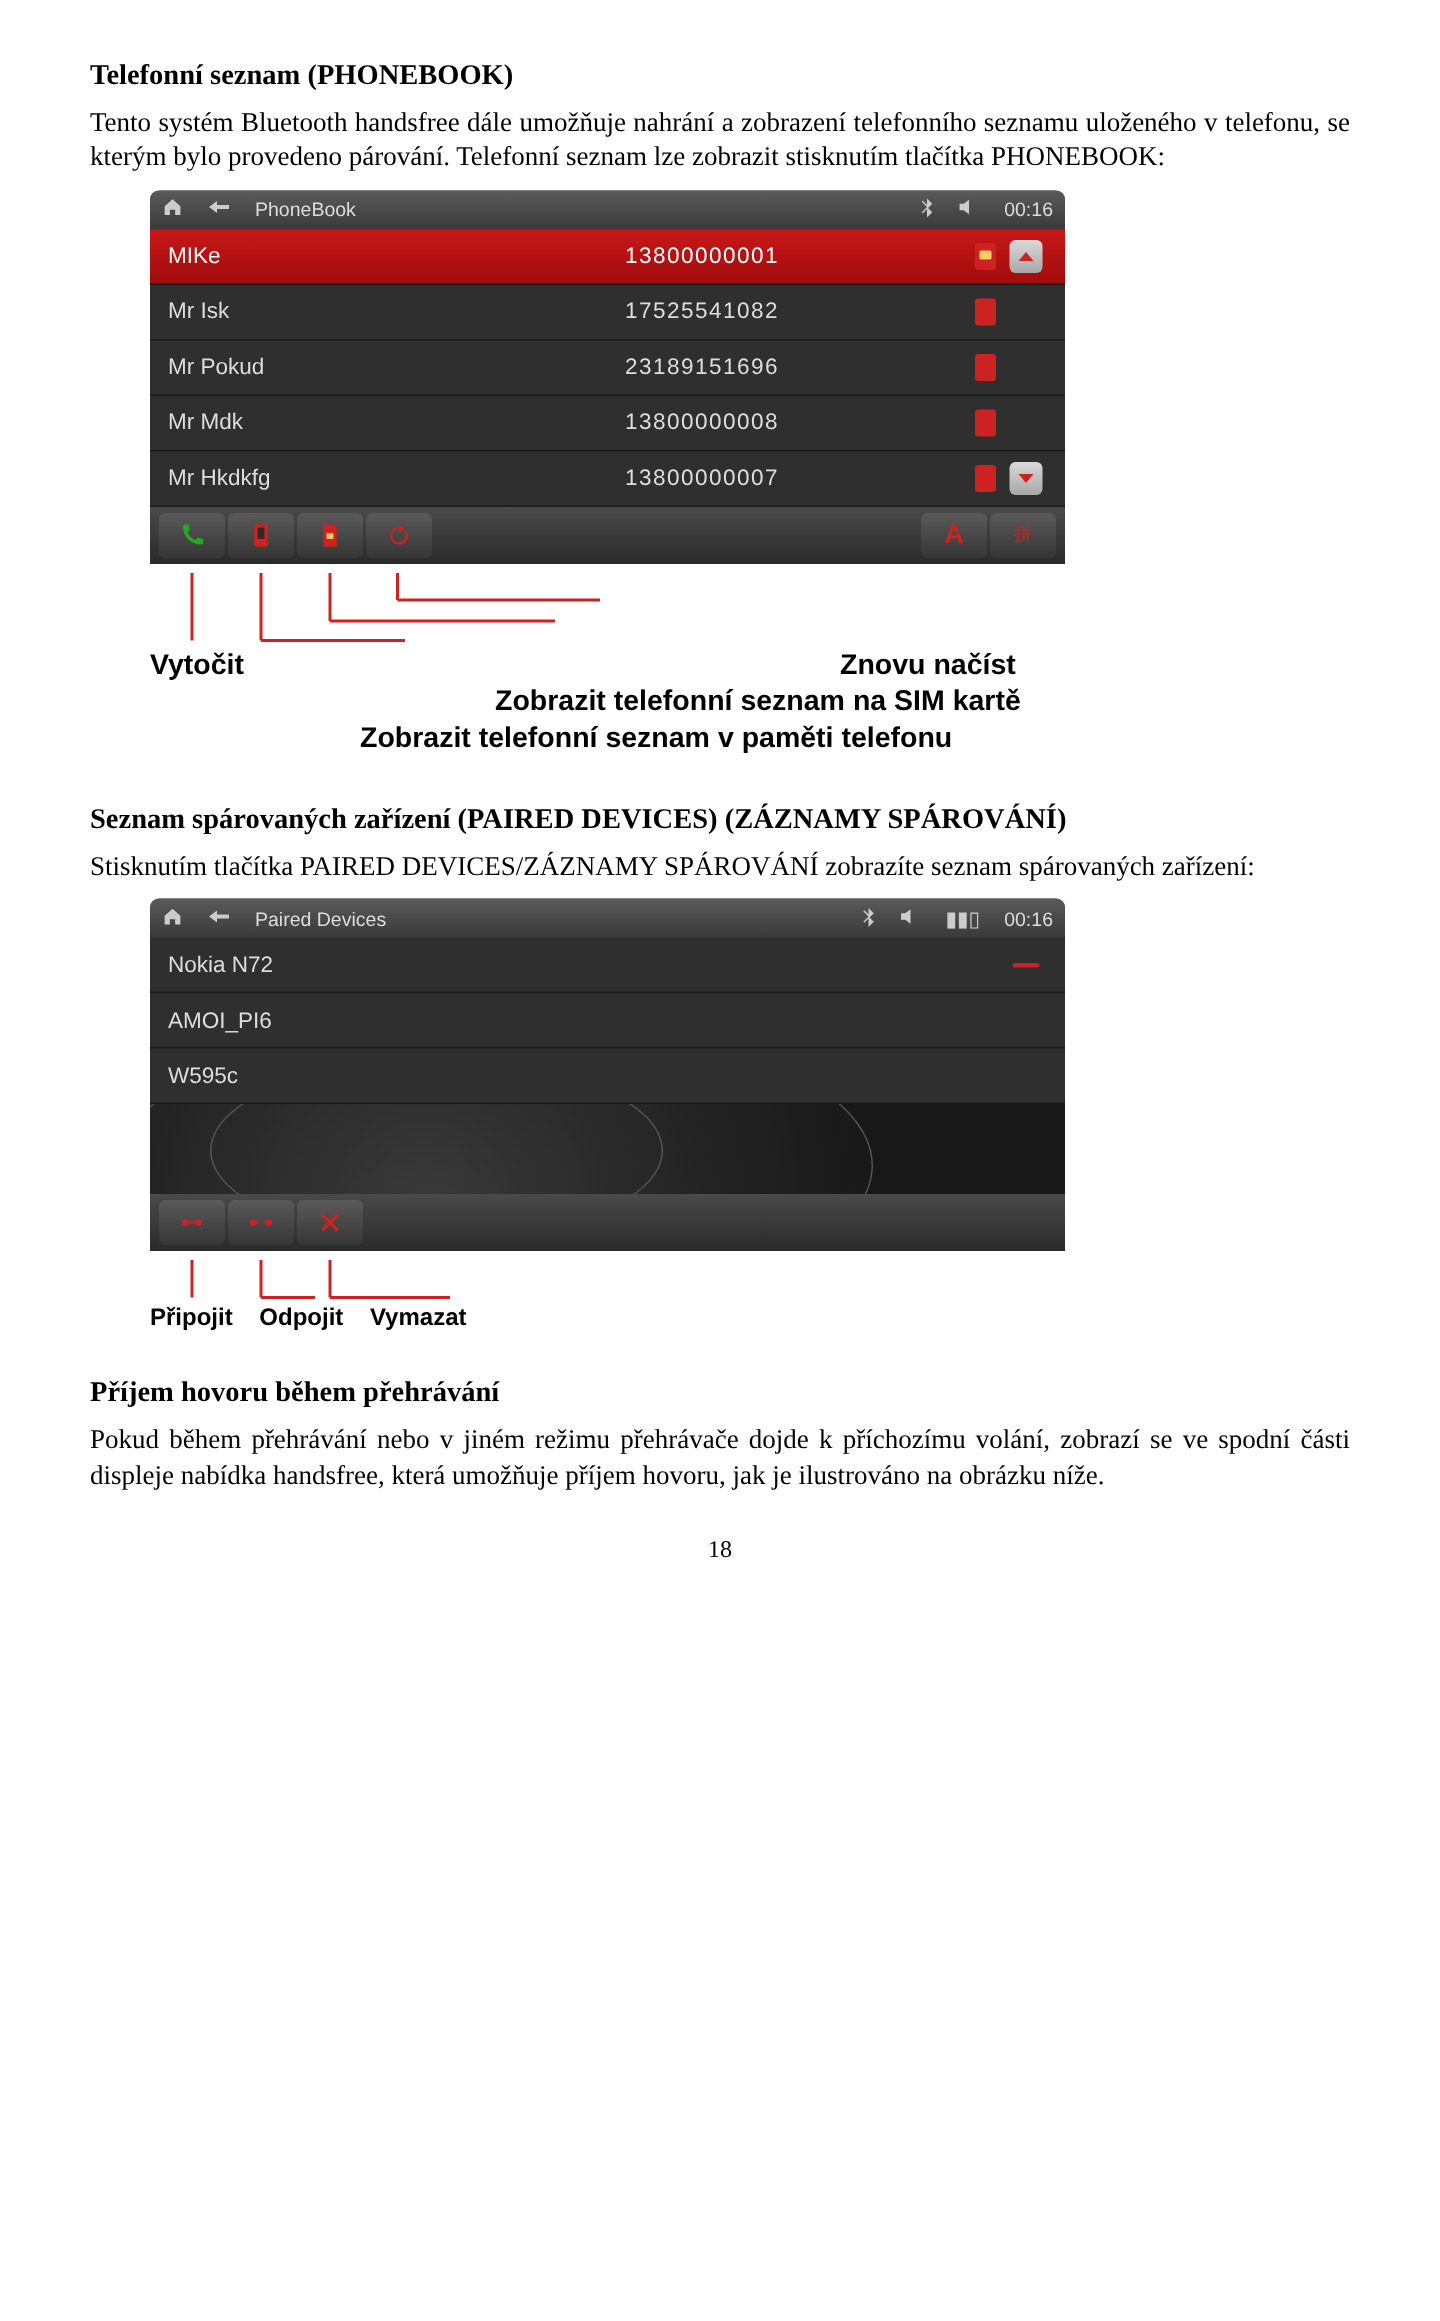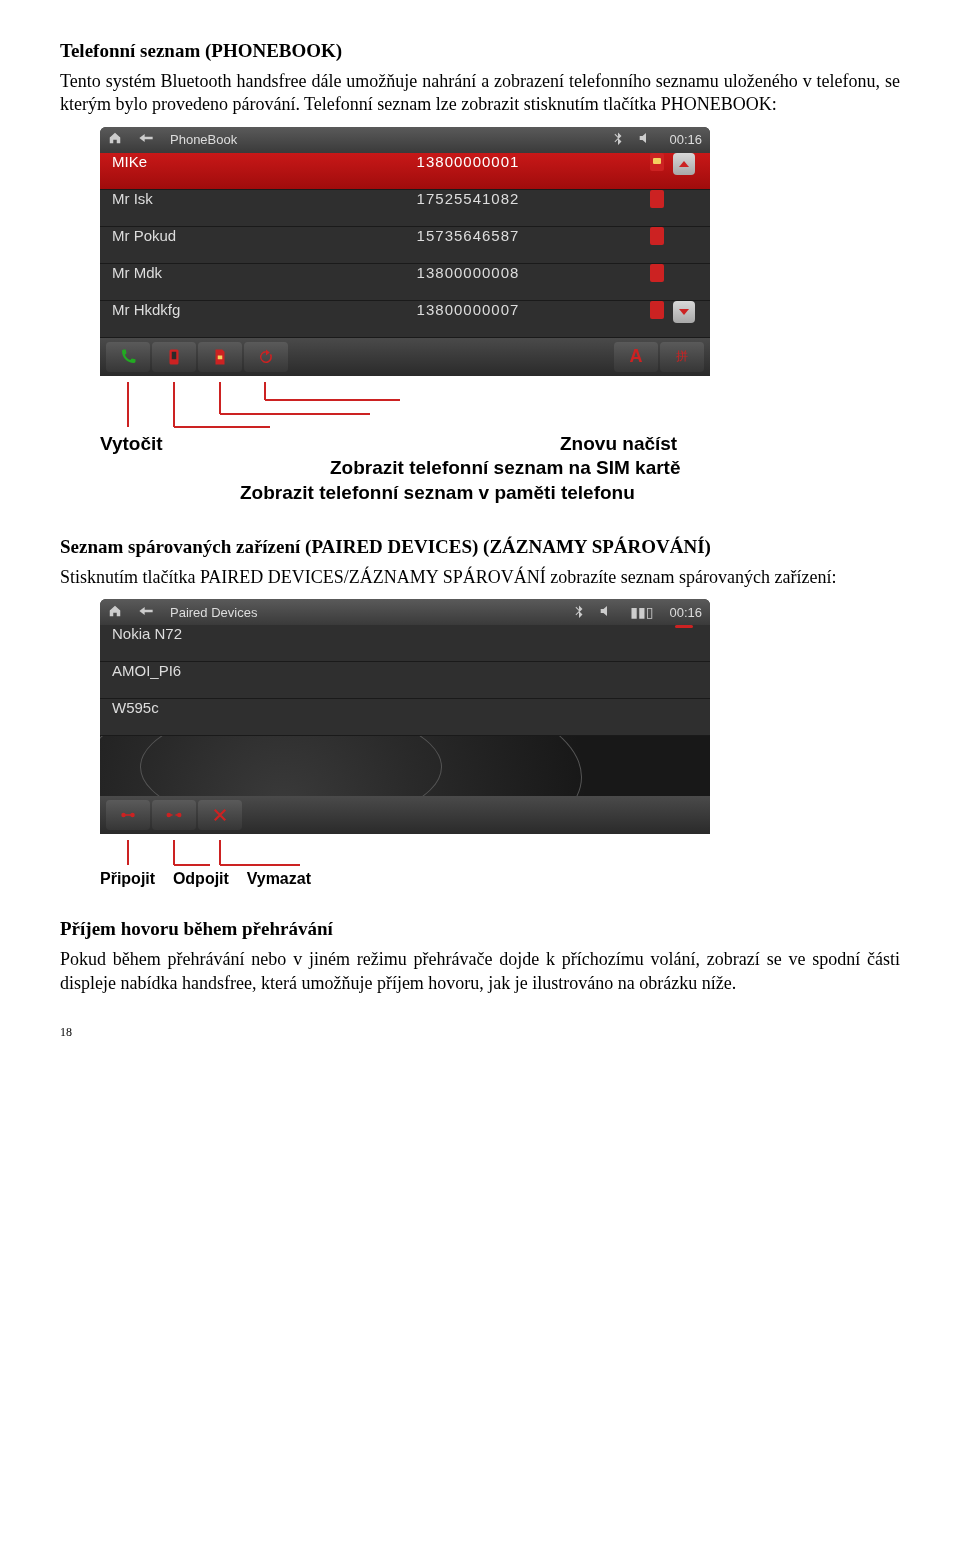--- a/index.html
+++ b/index.html
@@ -42,21 +42,21 @@
     background: linear-gradient(#5a5a5a,#3a3a3a);
     height: 26px;
     padding: 0 8px;
     font-size: 13px;
     gap: 16px;
   }
   .statusbar .spacer { flex: 1; }
   .statusbar svg { fill: #ccc; }
   .row {
     display: flex;
-    align-items: flex-start;
+    align-items: center;
     height: 36px;
     padding: 0 12px;
     border-bottom: 1px solid #1a1a1a;
     font-size: 15px;
   }
   .row.selected {
     background: linear-gradient(#c81818,#a00c0c);
     color: #fff;
   }
   .row .name { flex: 0 0 180px; }
@@ -134,22 +134,22 @@
   }
   .callouts-block {
     margin-left: 40px;
     font-family: Arial, sans-serif;
     font-weight: bold;
     font-size: 19px;
     line-height: 1.3;
   }
   .callouts-block .l1 { display:flex; }
   .pagenum {
-    text-align: left;
-    font-size: 12px;
+    text-align: center;
+    font-size: 16px;
     margin-top: 30px;
   }
   .checkmark { fill:#c22; }
   .hbar {
     width:18px; height:3px; background:#c22; border-radius:2px;
   }
   .iconfont { font-size:14px; color:#ccc; }
 </style>
 </head>
 <body>
@@ -204,21 +204,21 @@
         <div class="row">
           <span class="name">Mr Isk</span>
           <span class="num">17525541082</span>
           <span class="iconcol">
             <span class="simcard"></span>
           </span>
           <span class="scrollcol"></span>
         </div>
         <div class="row">
           <span class="name">Mr Pokud</span>
-          <span class="num">15735646587</span>
+          <span class="num">23189151696</span>
           <span class="iconcol">
             <span class="simcard"></span>
           </span>
           <span class="scrollcol"></span>
         </div>
         <div class="row">
           <span class="name">Mr Mdk</span>
           <span class="num">13800000008</span>
           <span class="iconcol">
             <span class="simcard"></span>

